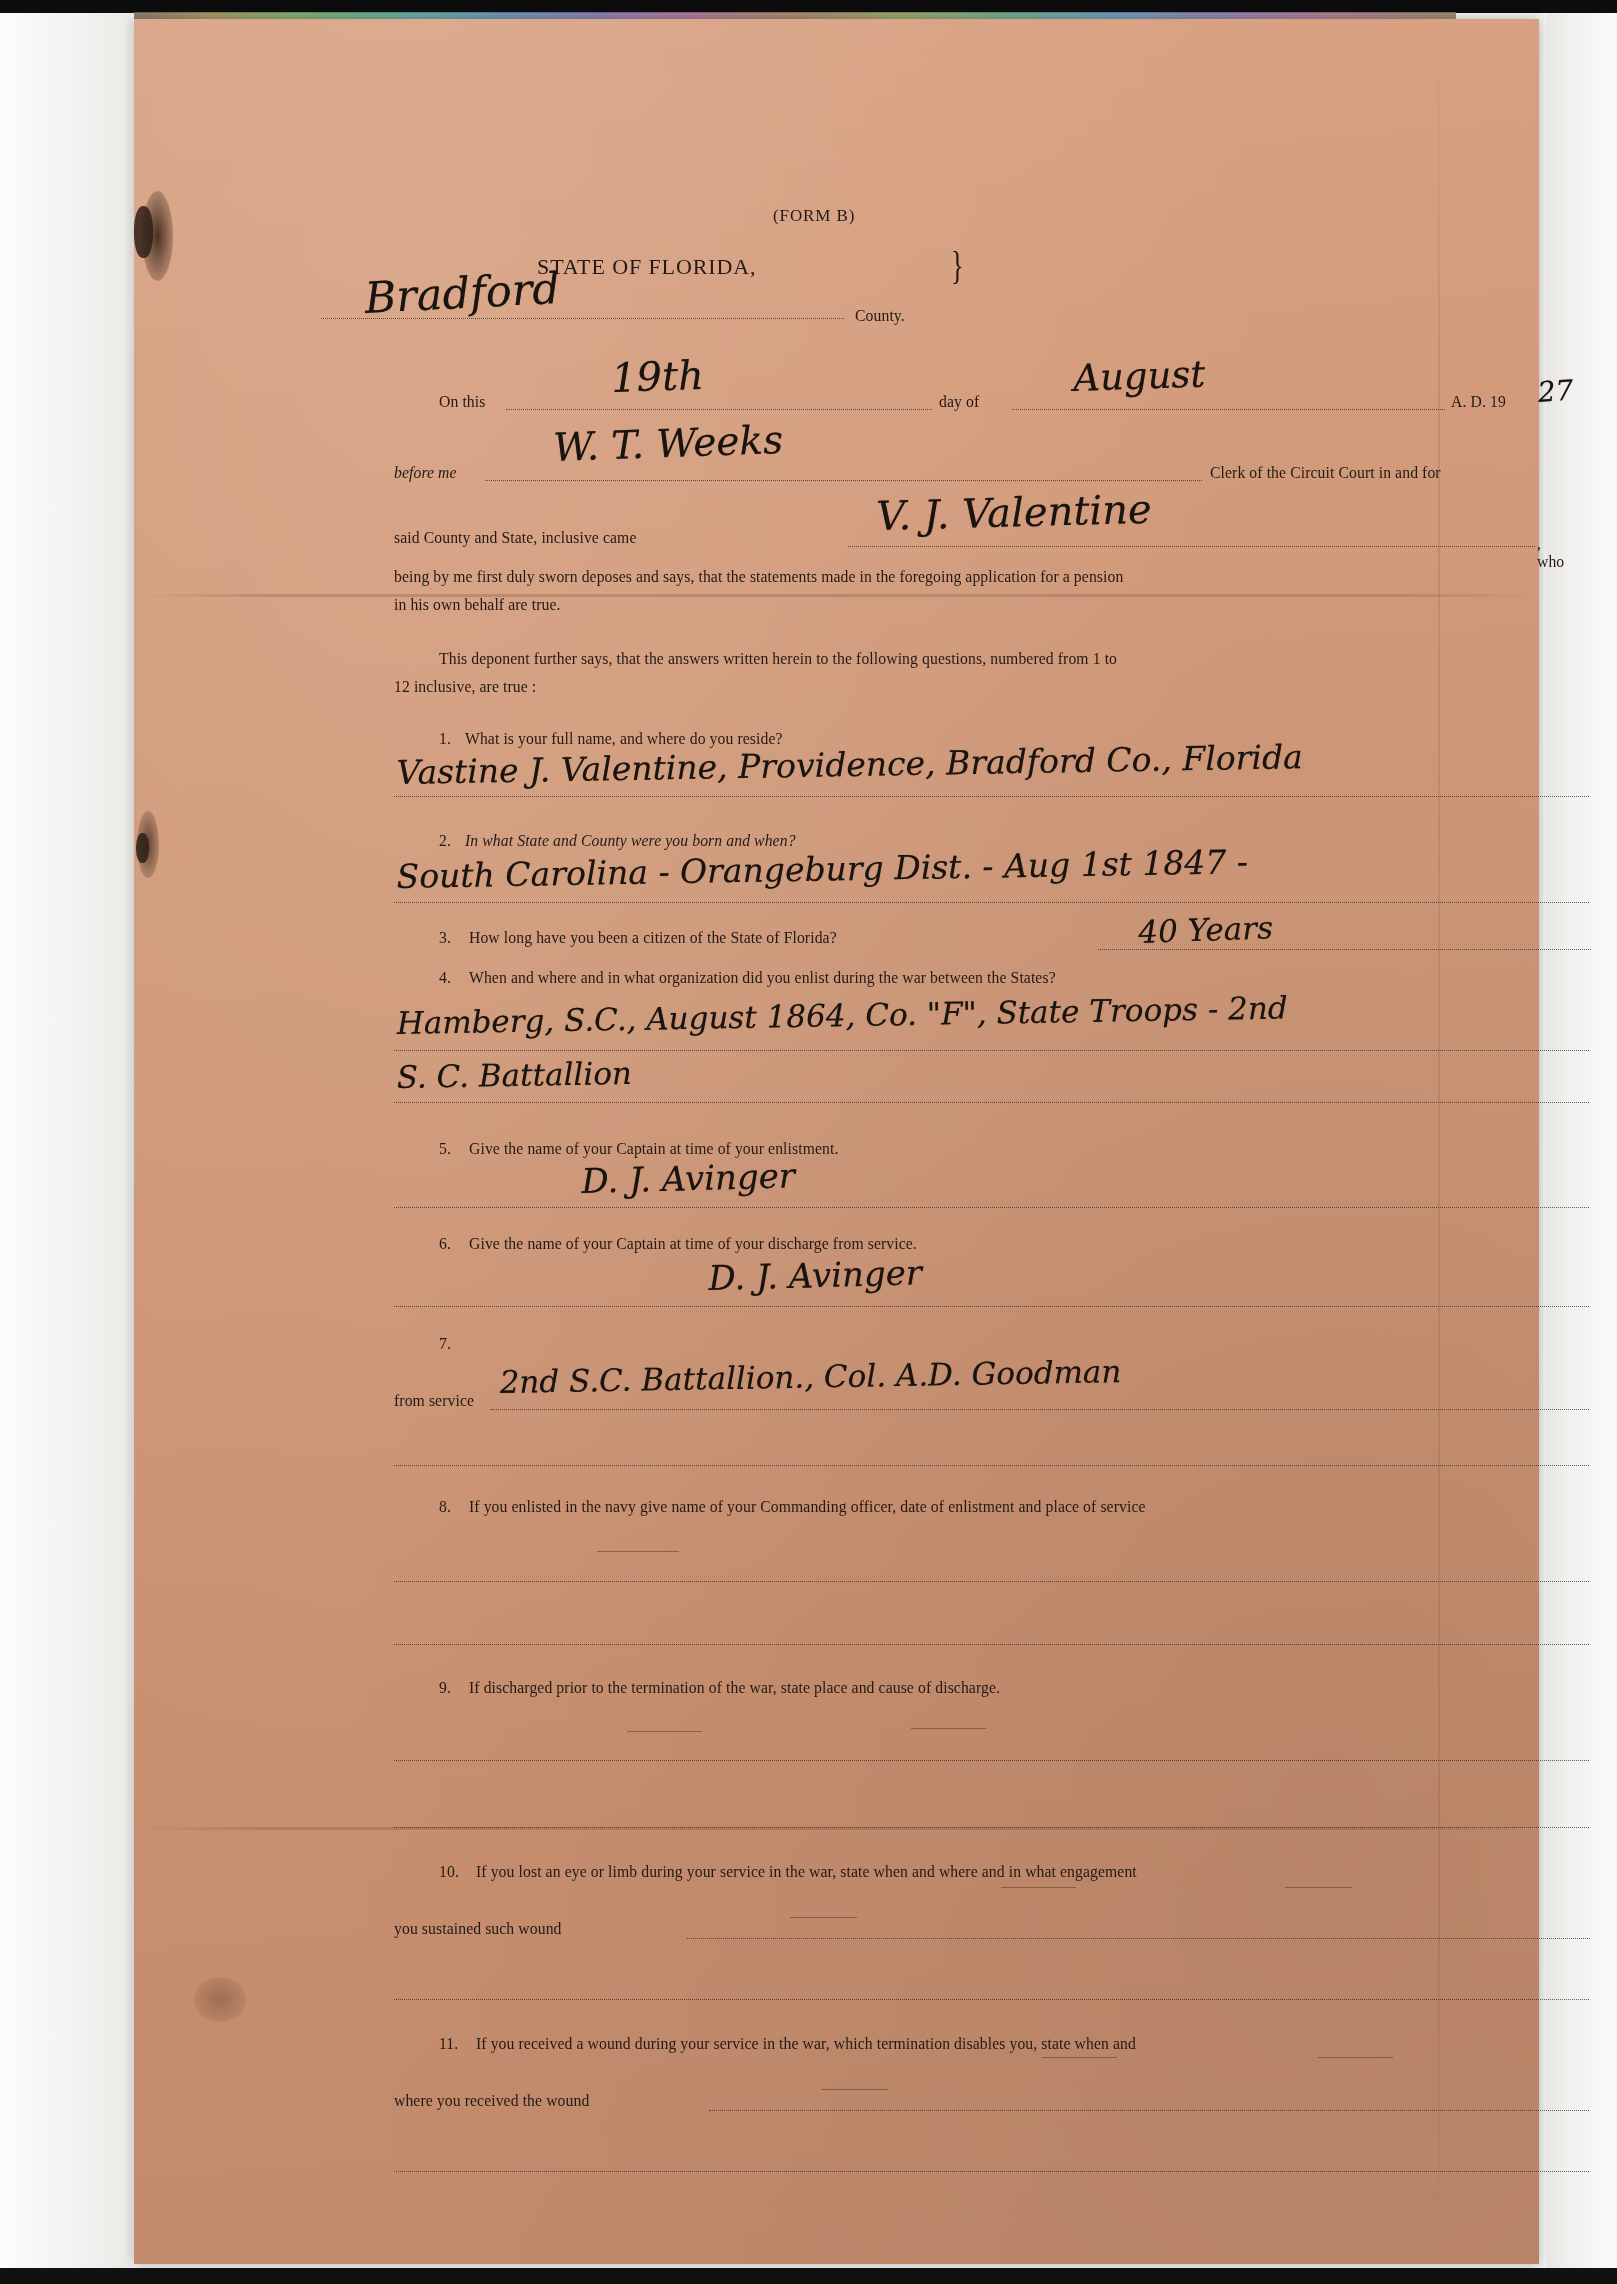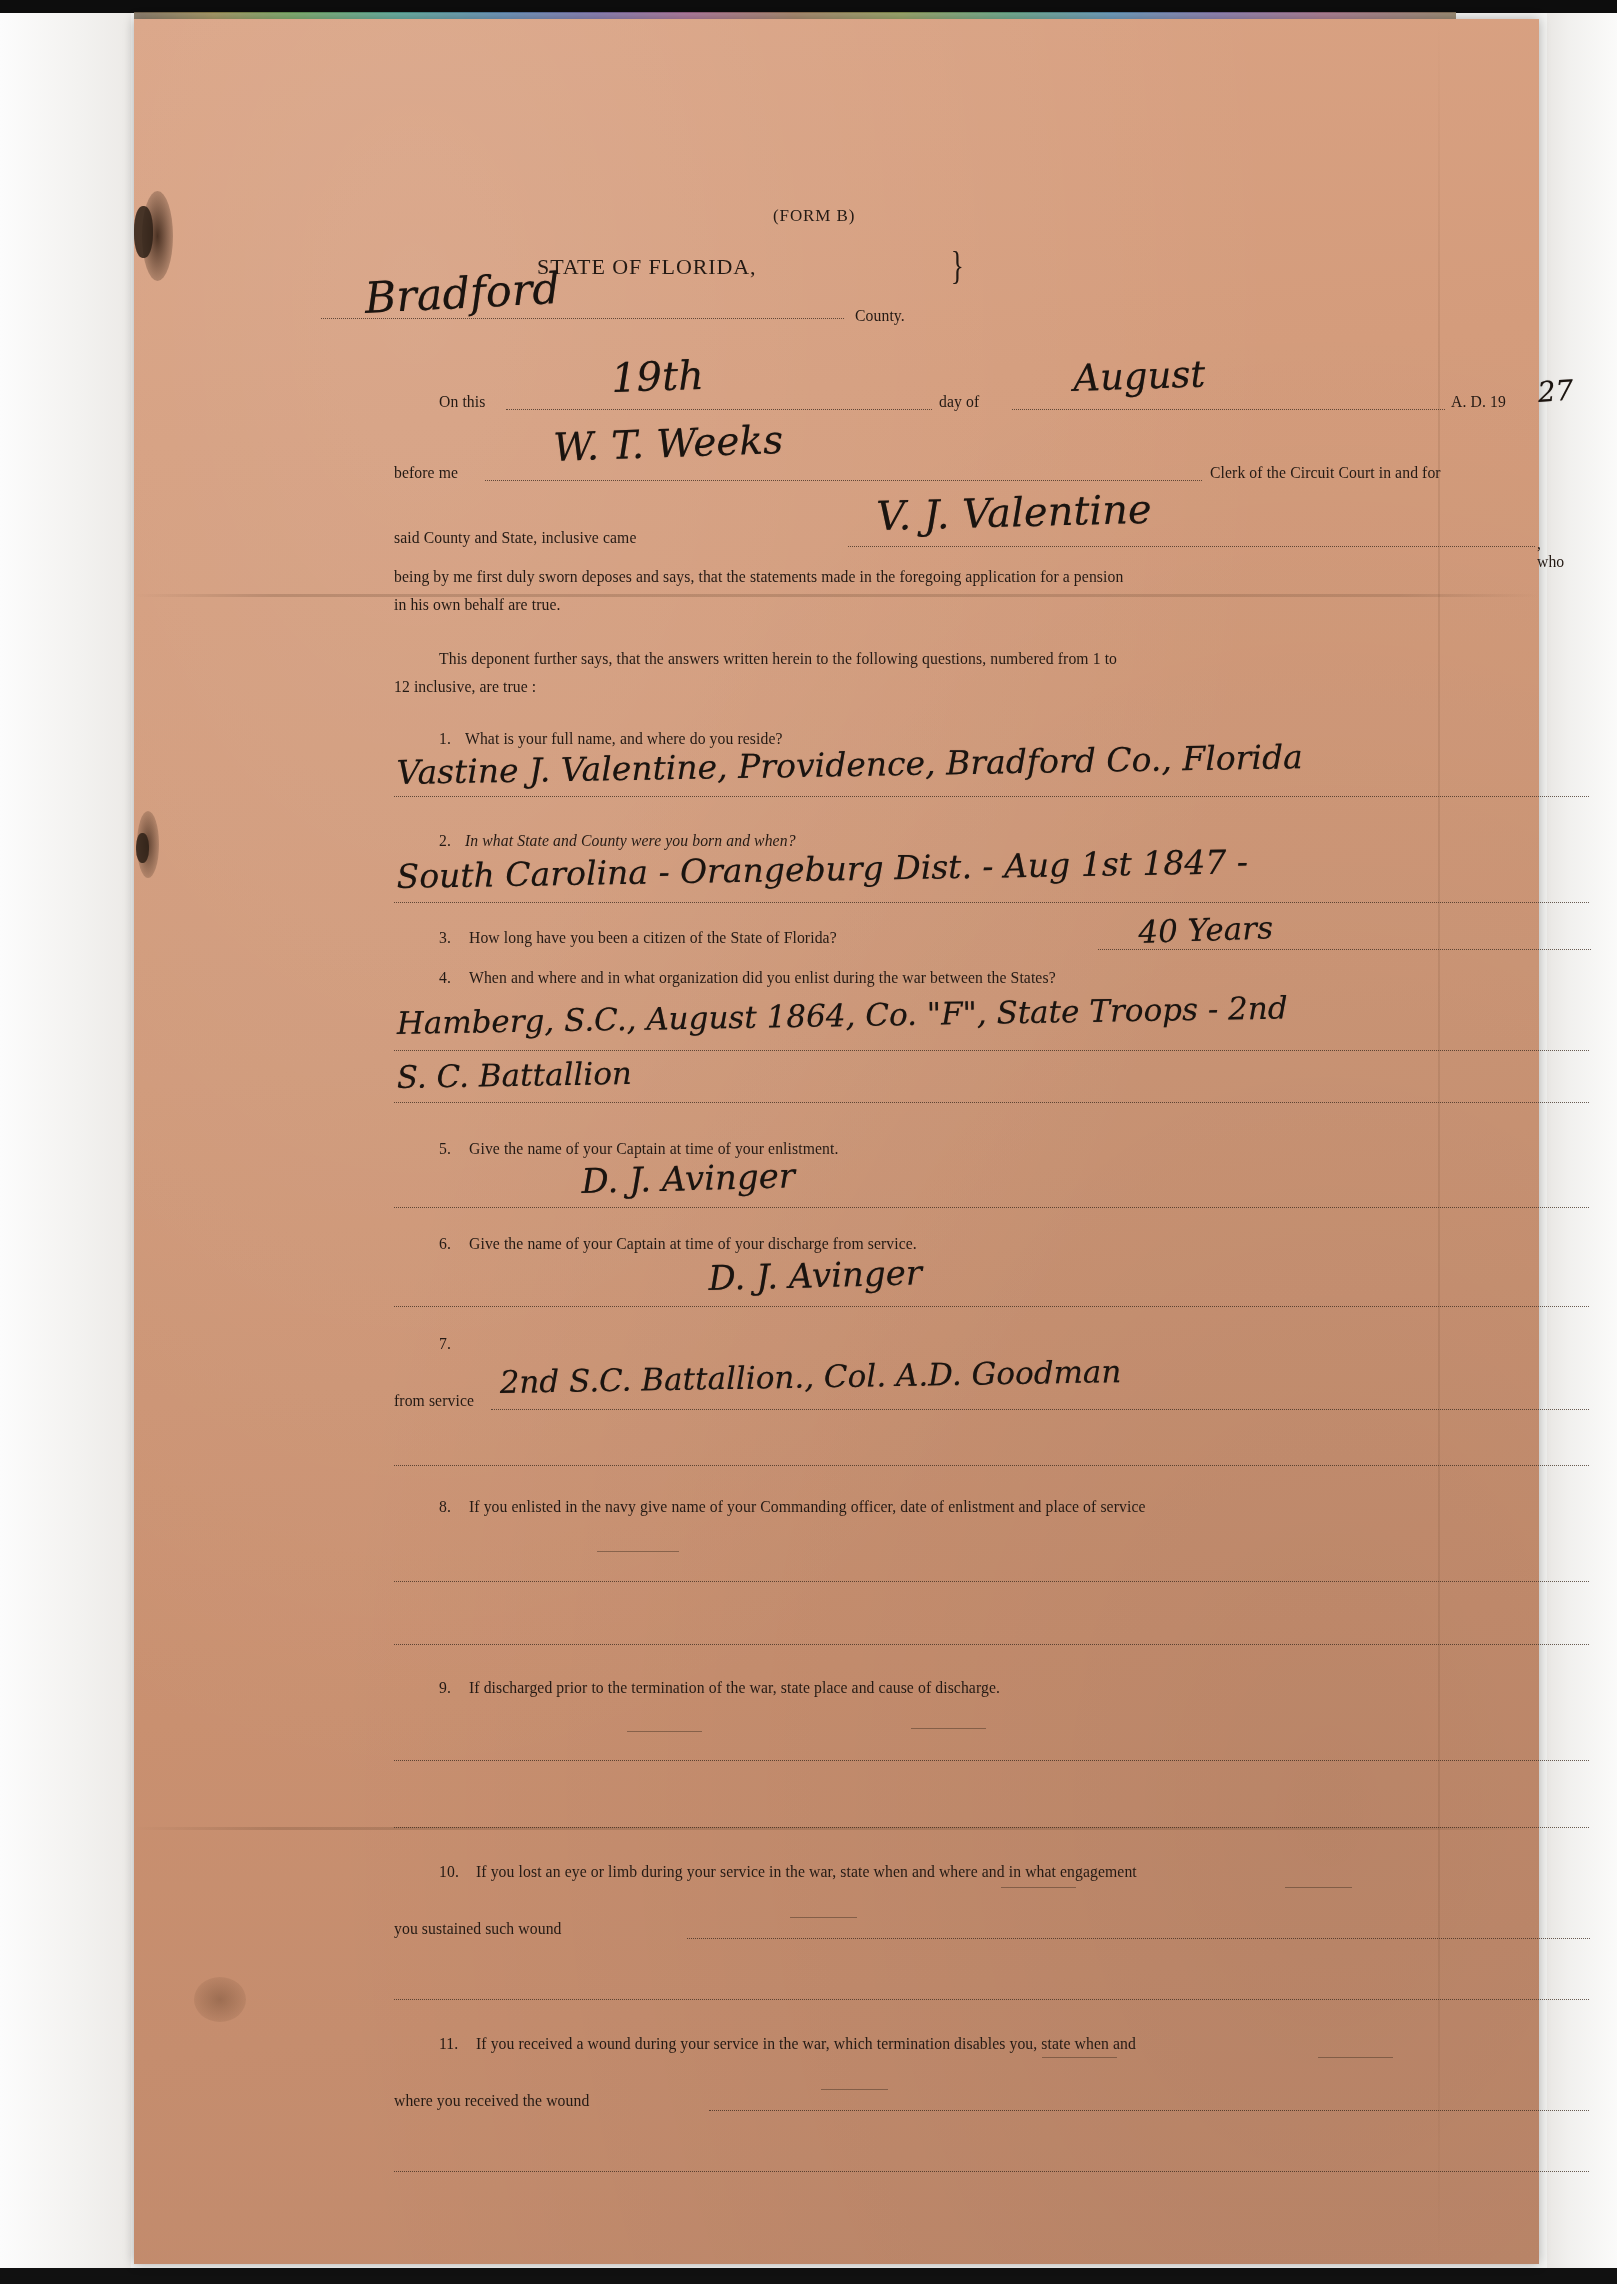--- a/index.html
+++ b/index.html
@@ -176,21 +176,21 @@
 
   <div class="doc-text printed" style="left:305px; top:374px;">On this</div>
   <div class="dots" style="left:372px; top:390px; width:426px;"></div>
   <div class="hand" style="left:478px; top:336px; font-size:40px; transform:rotate(-2deg);">19th</div>
   <div class="doc-text printed" style="left:805px; top:374px;text-align:right;">day of</div>
   <div class="dots" style="left:878px; top:390px; width:433px;"></div>
   <div class="hand" style="left:940px; top:338px; font-size:37px; transform:rotate(-2deg);">August</div>
   <div class="doc-text printed" style="left:1317px; top:374px;">A. D. 19</div>
   <div class="hand" style="left:1405px; top:357px; font-size:28px; transform:rotate(-4deg);">27</div>
 
-  <div class="doc-text printed" style="left:260px; top:445px;">before me</div>
+  <div class="doc-text printed" style="left:260px; top:445px;font-style:italic;">before me</div>
   <div class="dots" style="left:351px; top:461px; width:717px;"></div>
   <div class="hand" style="left:420px; top:406px; font-size:39px; transform:rotate(-2deg);">W. T. Weeks</div>
   <div class="doc-text printed" style="left:1076px; top:445px;">Clerk of the Circuit Court in and for</div>
 
   <div class="doc-text printed" style="left:260px; top:510px;">said County and State, inclusive came</div>
   <div class="dots" style="left:714px; top:527px; width:687px;"></div>
   <div class="hand" style="left:743px; top:474px; font-size:40px; transform:rotate(-1.5deg);">V. J. Valentine</div>
   <div class="doc-text printed" style="left:1403px; top:516px;">, who</div>
 
   <div class="doc-text printed" style="left:260px; top:549px; width:1136px;">being by me first duly sworn deposes and says, that the statements made in the foregoing application for a pension</div>

